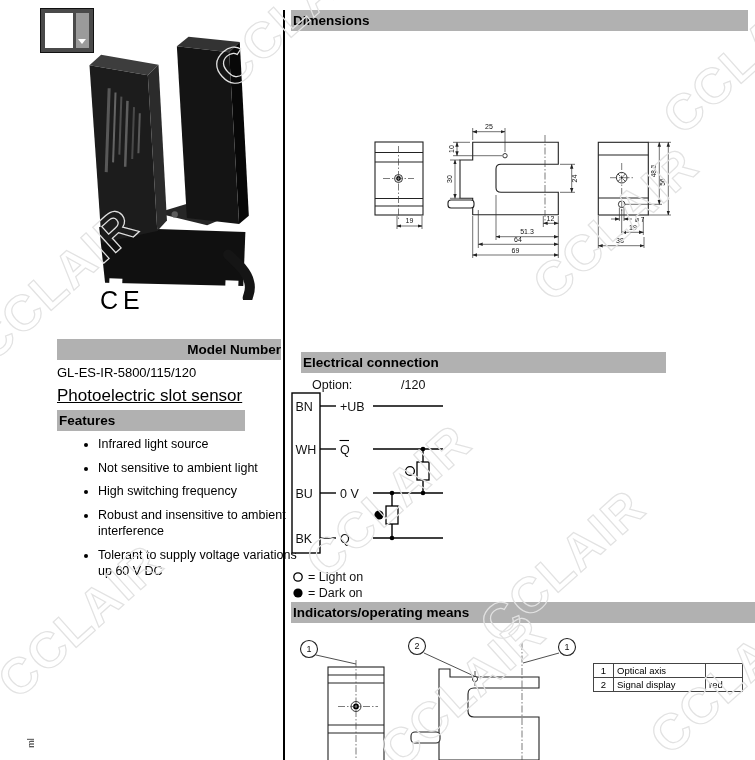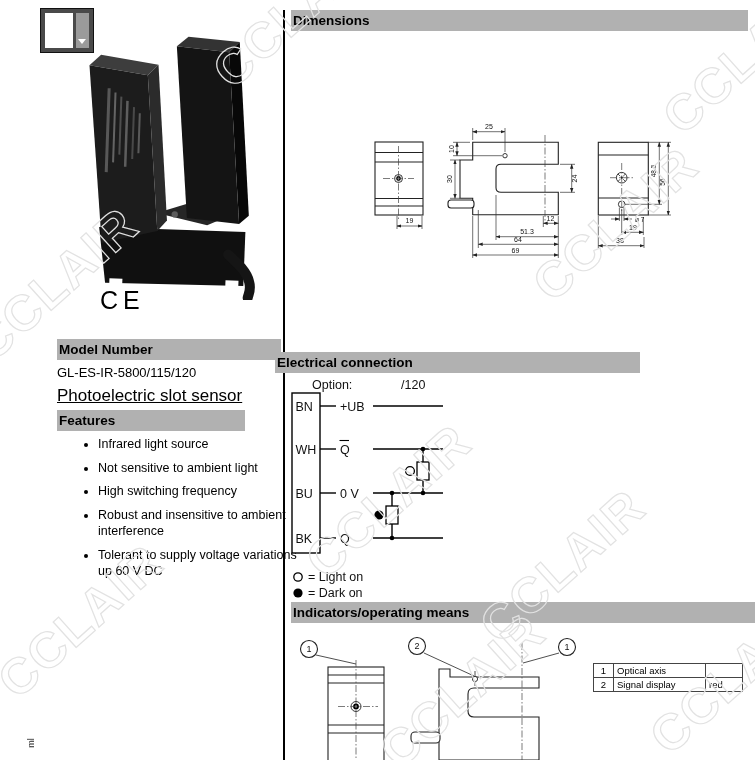--- a/index.html
+++ b/index.html
@@ -96,21 +96,21 @@
 
     <rect x="50" y="242" width="13" height="14" fill="#ffffff" transform="rotate(4 56 249)"></rect>
     <rect x="166" y="248" width="13" height="12" fill="#ffffff" transform="rotate(4 172 254)"></rect>
 
     <path d="M170,222 C180,232 188,240 190,250 C192,258 189,262 188,266" stroke="#151515" stroke-width="10" fill="none" stroke-linecap="round"></path>
   </g>
 </svg>
 
 <div class="ce">CE</div>
 
-<div class="bar" style="left:57px;top:339px;width:224px;">
+<div class="bar" style="left:57px;top:339px;width:224px;justify-content:flex-end;">
   <span>Model Number</span>
 </div>
 <div class="model-number">GL-ES-IR-5800/115/120</div>
 <div class="model-desc">Photoelectric slot sensor</div>
 
 <div class="bar" style="left:57px;top:410px;width:188px;">
   <span>Features</span>
 </div>
 <ul class="features-list">
   <li>Infrared light source</li>
@@ -240,21 +240,21 @@
     <text x="228" y="206.8">64</text>
     <text x="225.5" y="217.5">69</text>
     <text x="366" y="136" font-size="6.5" transform="rotate(-90 366 136)">48.5</text>
     <text x="375.3" y="147" font-size="6.5" transform="rotate(-90 375.3 147)">56</text>
     <text x="345" y="186.5" font-size="6.5" text-anchor="start">ø 7</text>
     <text x="343" y="195">19</text>
     <text x="330" y="208">38</text>
   </g>
 </svg>
 
-<div class="bar" style="left:275px;top:352px;width:365px;">
+<div class="bar" style="left:301px;top:352px;width:365px;">
   <span>Electrical connection</span>
 </div>
 
 <svg class="abs" style="left:290px;top:375px;" width="460" height="228" viewBox="0 0 460 228">
   <text x="22" y="14" font-size="12.5" fill="#111">Option:</text>
   <text x="111" y="14" font-size="12.5" fill="#111">/120</text>
 
   <rect x="2" y="18" width="28" height="160" fill="#fff" stroke="#000" stroke-width="1.4"></rect>
   <g font-size="12.5" fill="#111">
     <text x="5.5" y="35.5">BN</text>

